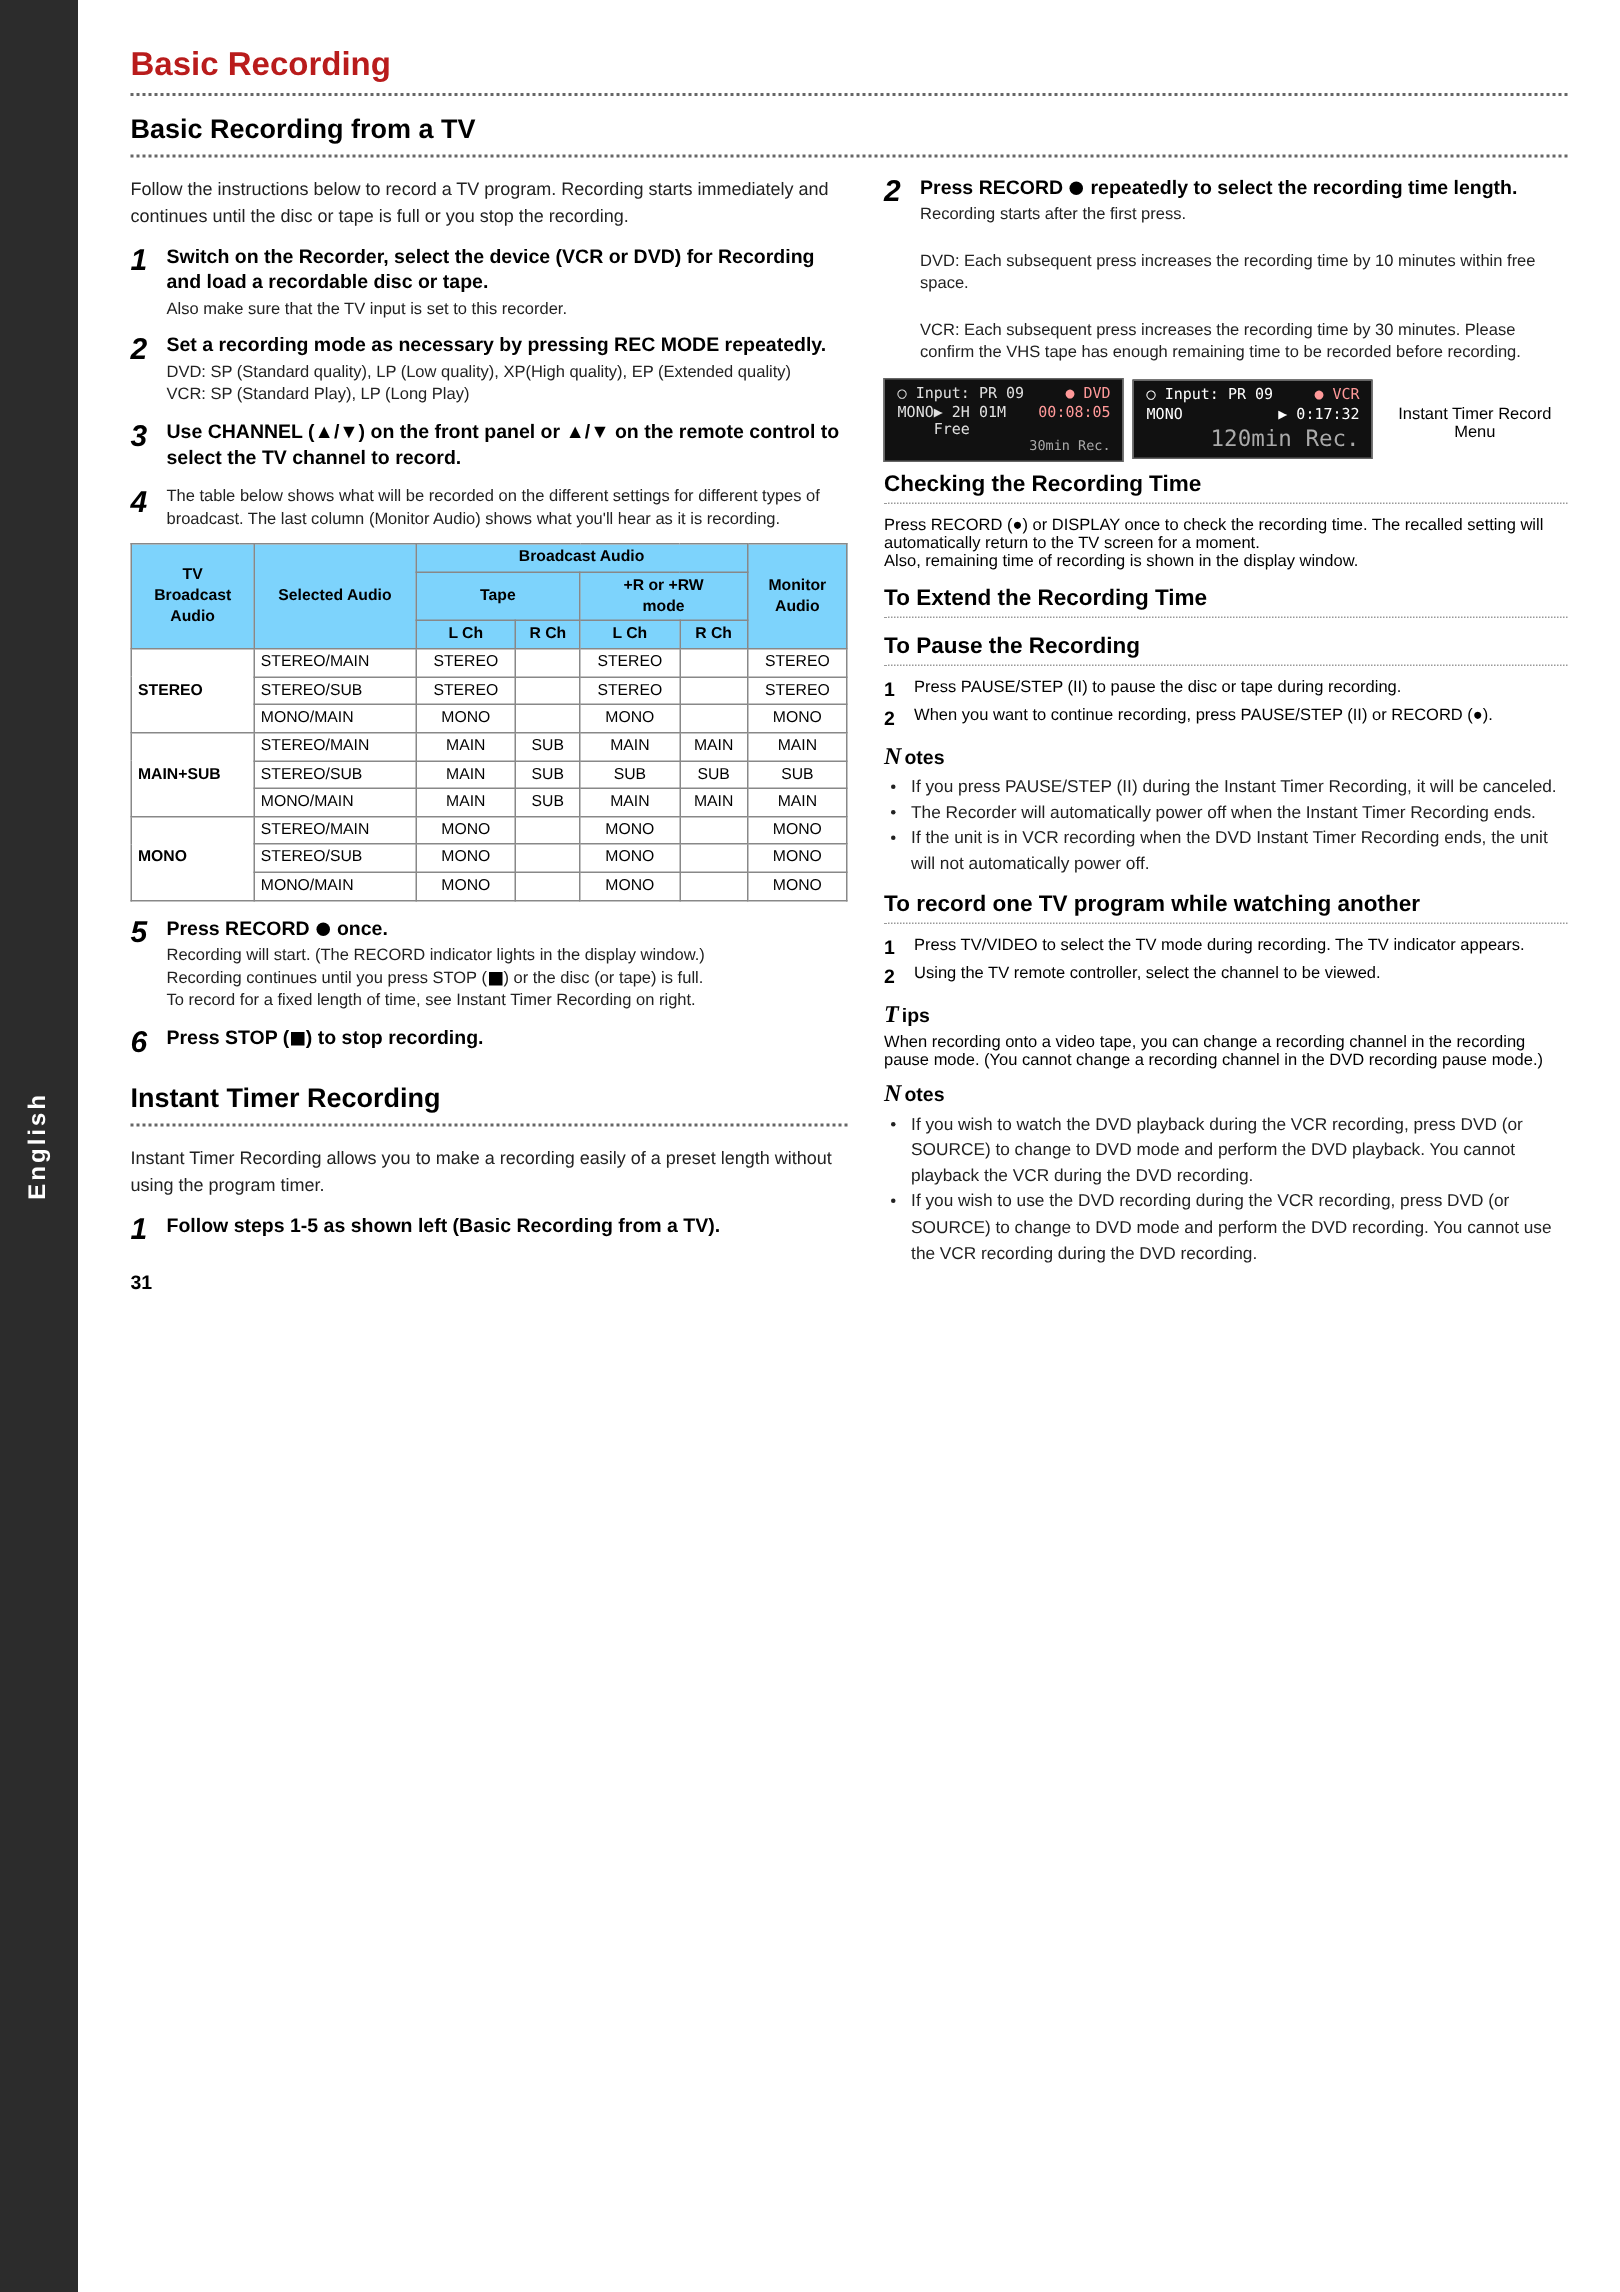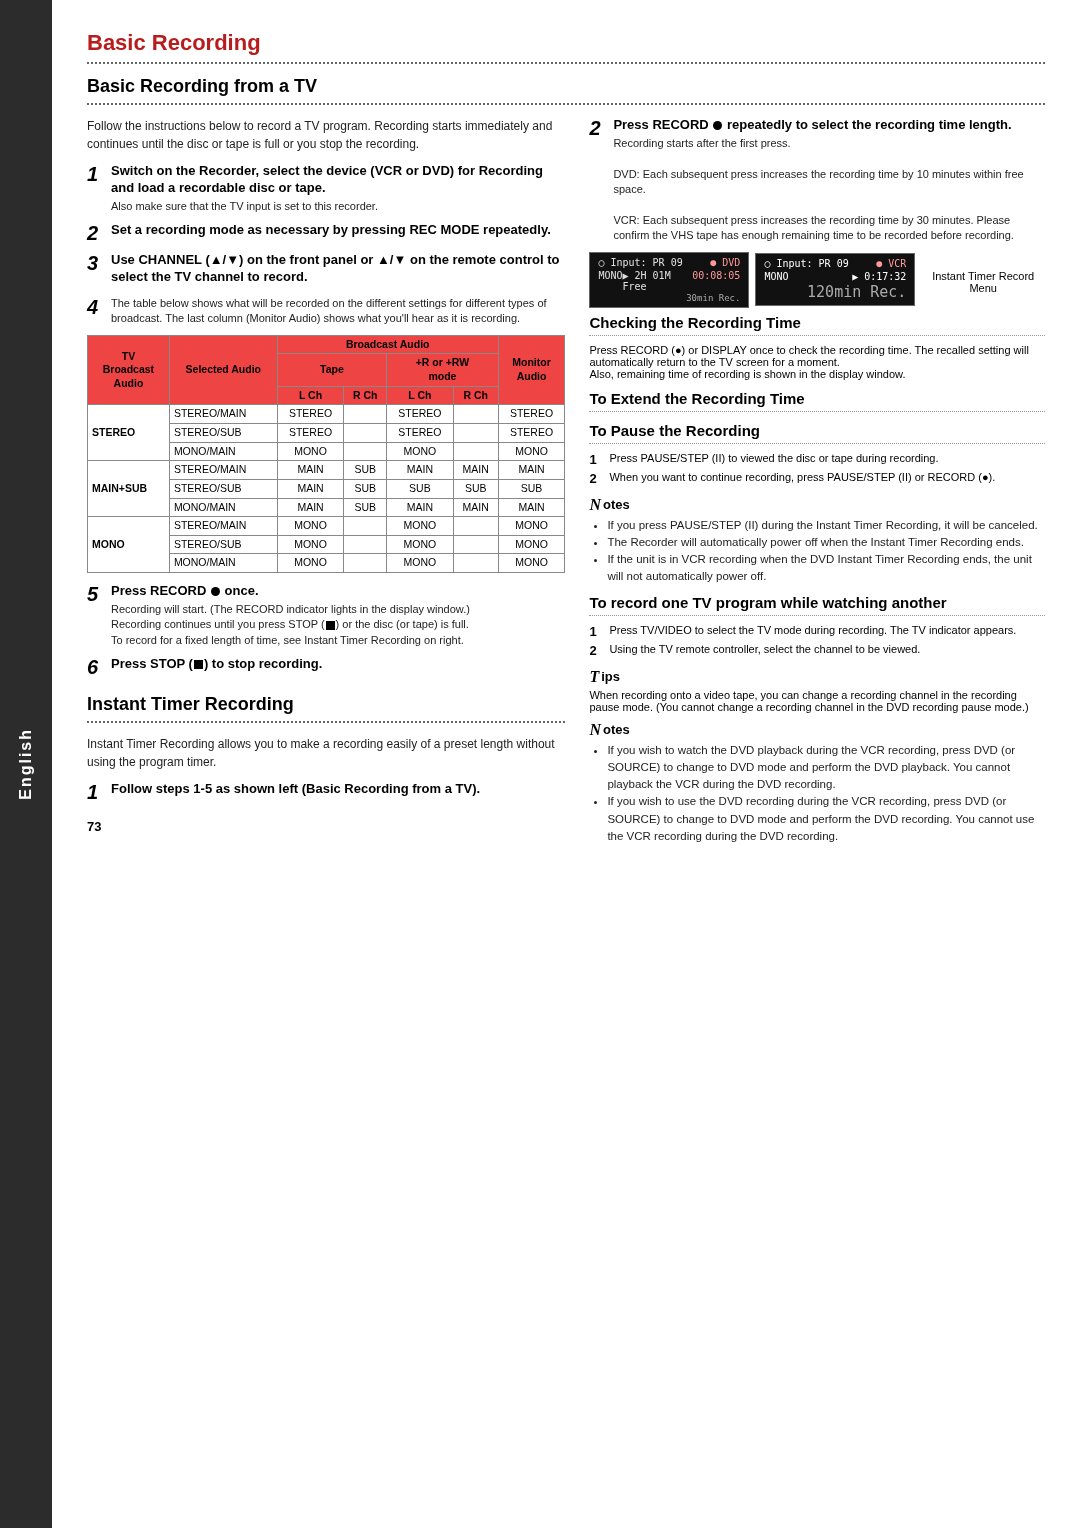--- a/index.html
+++ b/index.html
@@ -132,21 +132,21 @@
       width: 100%;
       font-size: 10.5px;
     }
     .audio-table th, .audio-table td {
       border: 1px solid #888;
       padding: 2px 4px;
       text-align: center;
       line-height: 1.3;
     }
     .audio-table th {
-      background: #ef4444;
+      background: #7dd3fc;
       font-weight: bold;
     }
     .audio-table .row-header {
       text-align: left;
       font-weight: normal;
     }
     .audio-table .group-header {
       font-weight: bold;
       text-align: left;
     }
@@ -318,20 +318,21 @@
           <div class="step-content">
             <div class="step-title bold">Switch on the Recorder, select the device (VCR or DVD) for Recording and load a recordable disc or tape.</div>
             <div class="step-body small-text">Also make sure that the TV input is set to this recorder.</div>
           </div>
         </div>
 
         <div class="step">
           <span class="step-num-circle">2</span>
           <div class="step-content">
             <div class="step-title bold">Set a recording mode as necessary by pressing REC MODE repeatedly.</div>
+            <div class="step-body small-text">DVD: SP (Standard quality), LP (Low quality), XP(High quality), EP (Extended quality)<br>VCR: SP (Standard Play), LP (Long Play)</div>
           </div>
         </div>
 
         <div class="step">
           <span class="step-num-circle">3</span>
           <div class="step-content">
             <div class="step-title bold">Use CHANNEL (▲/▼) on the front panel or ▲/▼ on the remote control to select the TV channel to record.</div>
           </div>
         </div>
 
@@ -466,21 +467,21 @@
           <hr class="dotted-line">
           <p class="intro-text">Instant Timer Recording allows you to make a recording easily of a preset length without using the program timer.</p>
           <div class="step">
             <span class="step-num-circle">1</span>
             <div class="step-content">
               <div class="step-title bold">Follow steps 1-5 as shown left (Basic Recording from a TV).</div>
             </div>
           </div>
         </div>
 
-        <div class="page-number">73</div>
+        <div class="page-number">31</div>
 
       </div>
 
       <div class="col-right">
 
         <div class="step">
           <span class="step-num-circle">2</span>
           <div class="step-content">
             <div class="step-title bold">Press RECORD <span class="rec-symbol"></span> repeatedly to select the recording time length.</div>
             <div class="step-body small-text">
@@ -540,21 +541,21 @@
         <div class="subsection">
           <div class="section-title-small">To Extend the Recording Time</div>
           <hr class="dotted-line-thin">
         </div>
 
         <div class="subsection">
           <div class="section-title-small">To Pause the Recording</div>
           <hr class="dotted-line-thin">
           <div class="step" style="margin-bottom:4px;">
             <span style="font-size:13px;font-weight:bold;min-width:14px;">1</span>
-            <p class="small-text">Press PAUSE/STEP (II) to viewed the disc or tape during recording.</p>
+            <p class="small-text">Press PAUSE/STEP (II) to pause the disc or tape during recording.</p>
           </div>
           <div class="step" style="margin-bottom:4px;">
             <span style="font-size:13px;font-weight:bold;min-width:14px;">2</span>
             <p class="small-text">When you want to continue recording, press PAUSE/STEP (II) or RECORD (●).</p>
           </div>
         </div>
 
         <div class="notes-box">
           <div class="notes-title">
             <span class="n-icon">N</span>

